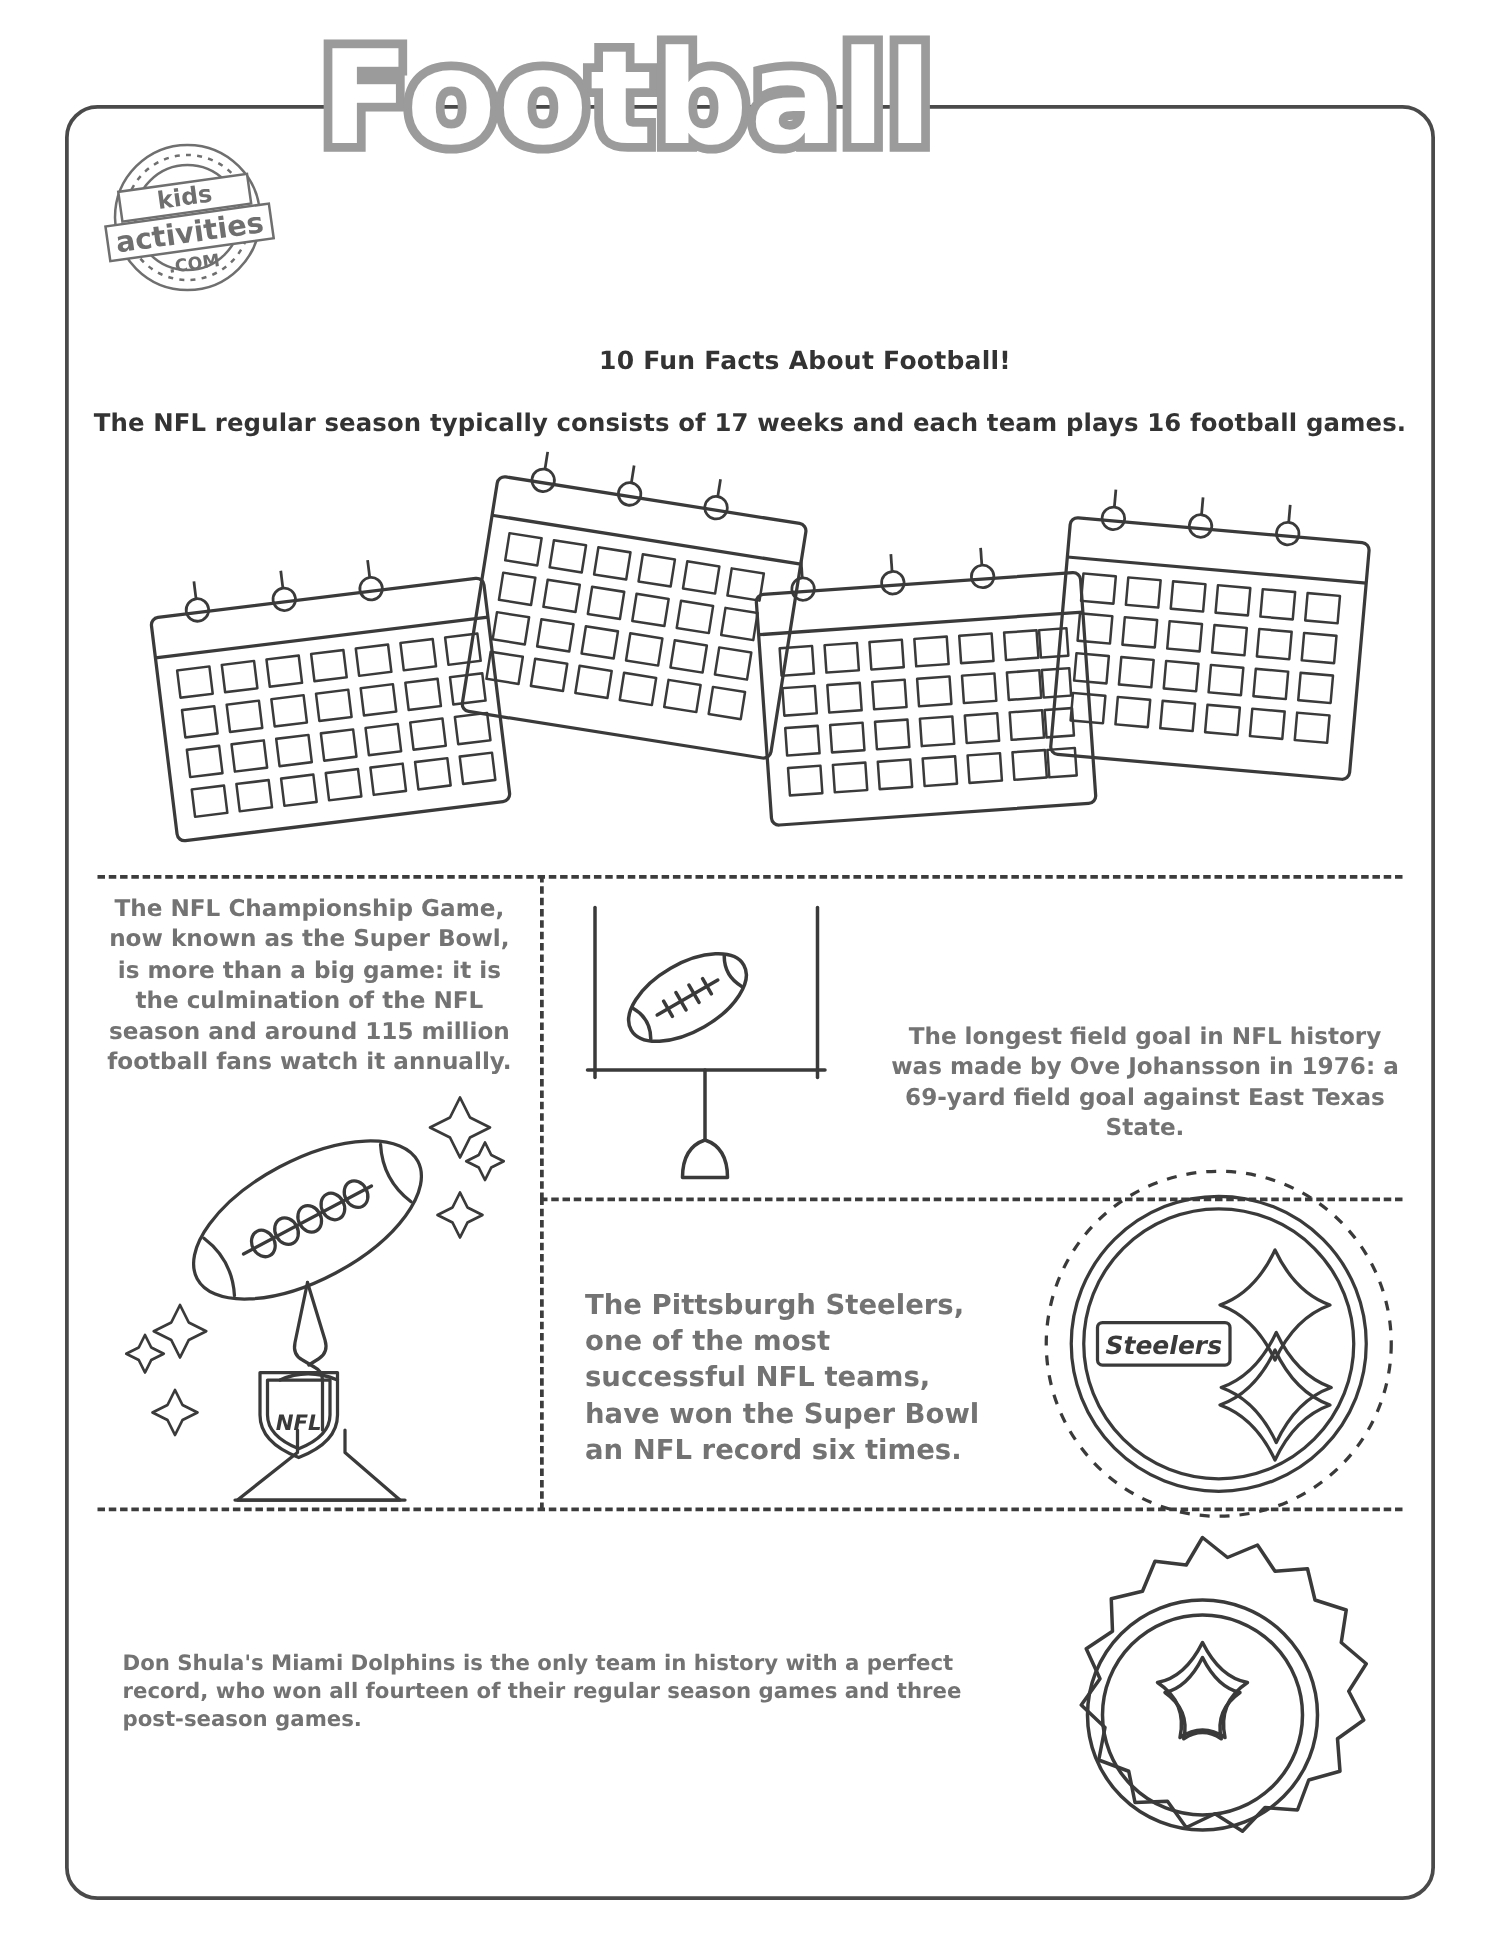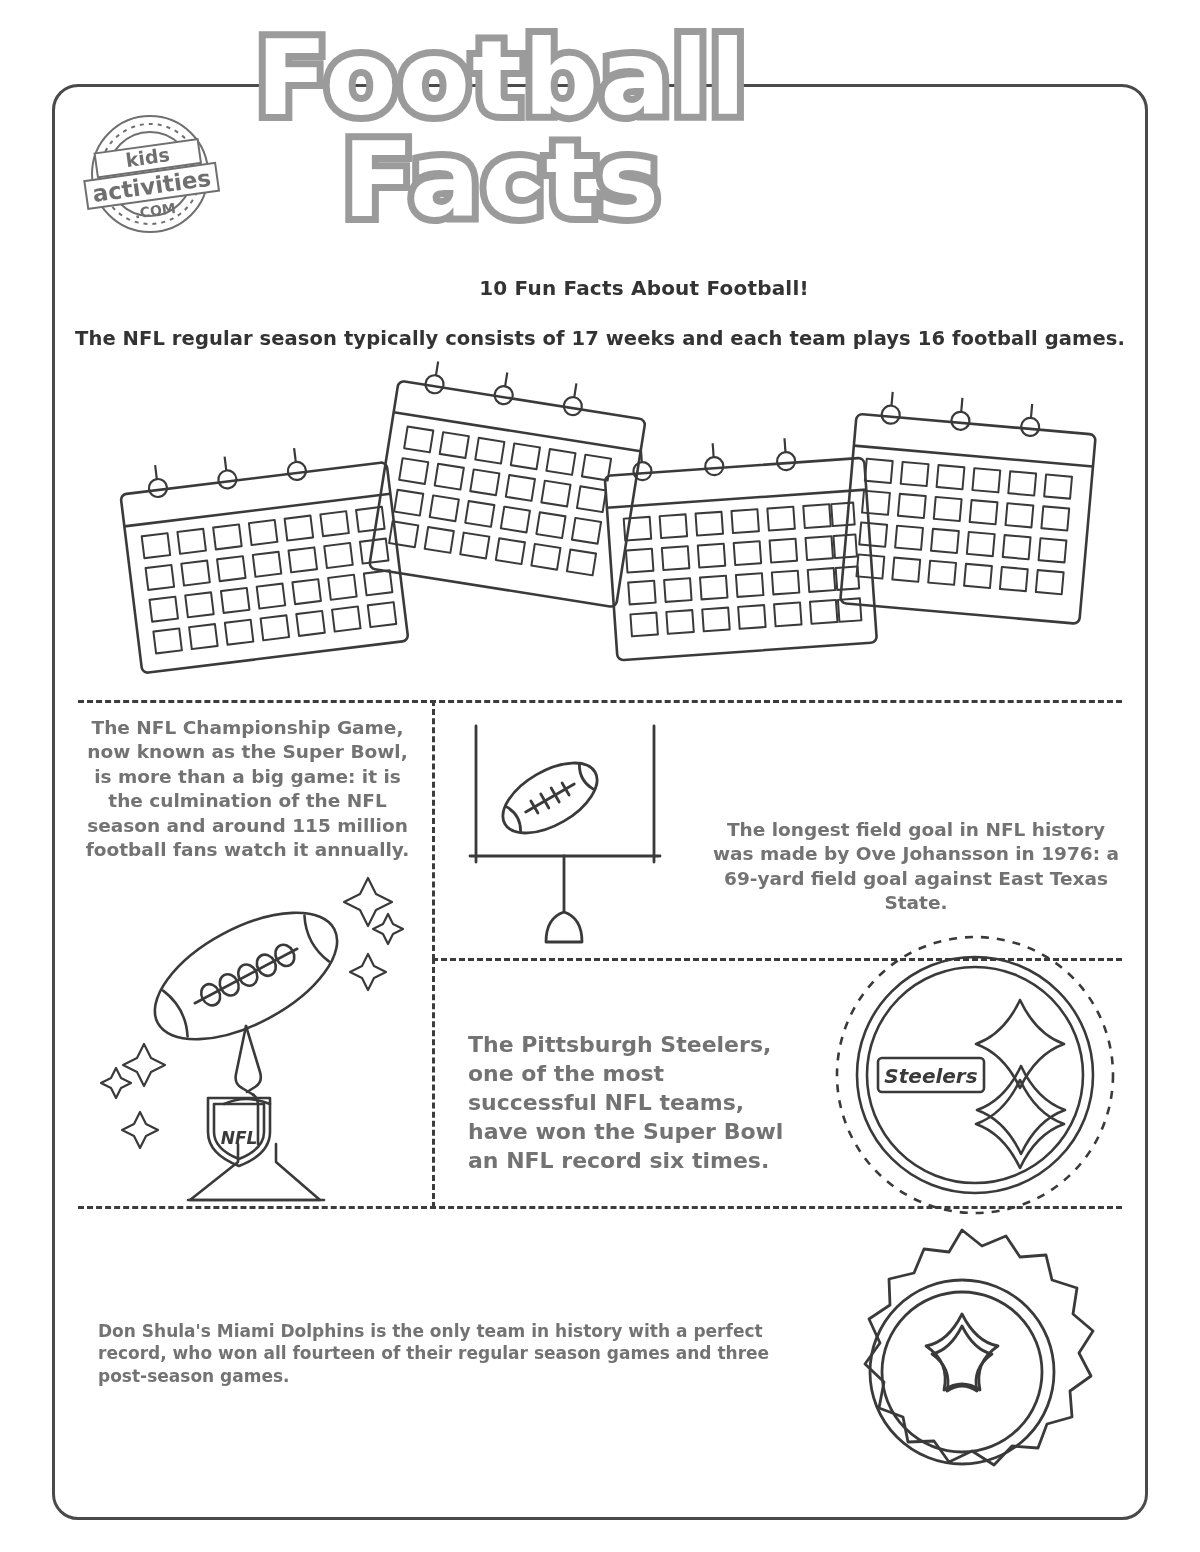--- a/index.html
+++ b/index.html
@@ -152,21 +152,20 @@
 
   svg { overflow: visible; }
 </style>
 </head>
 <body>
 
 <div class="page-frame"></div>
 
 <div class="title-block">
   <div class="title-line"><span>Football</span></div>
-  <div class="title-line"><span>Facts</span></div>
 </div>
 
 <div class="logo-stamp">
   <svg viewBox="0 0 160 140" width="160" height="140">
     <g fill="none" stroke="#6f6f6f" stroke-width="2">
       <circle cx="78" cy="64" r="58"></circle>
       <circle cx="78" cy="64" r="50" stroke-dasharray="4 5"></circle>
       <circle cx="78" cy="64" r="42"></circle>
     </g>
     <g transform="rotate(-8 78 64)">

